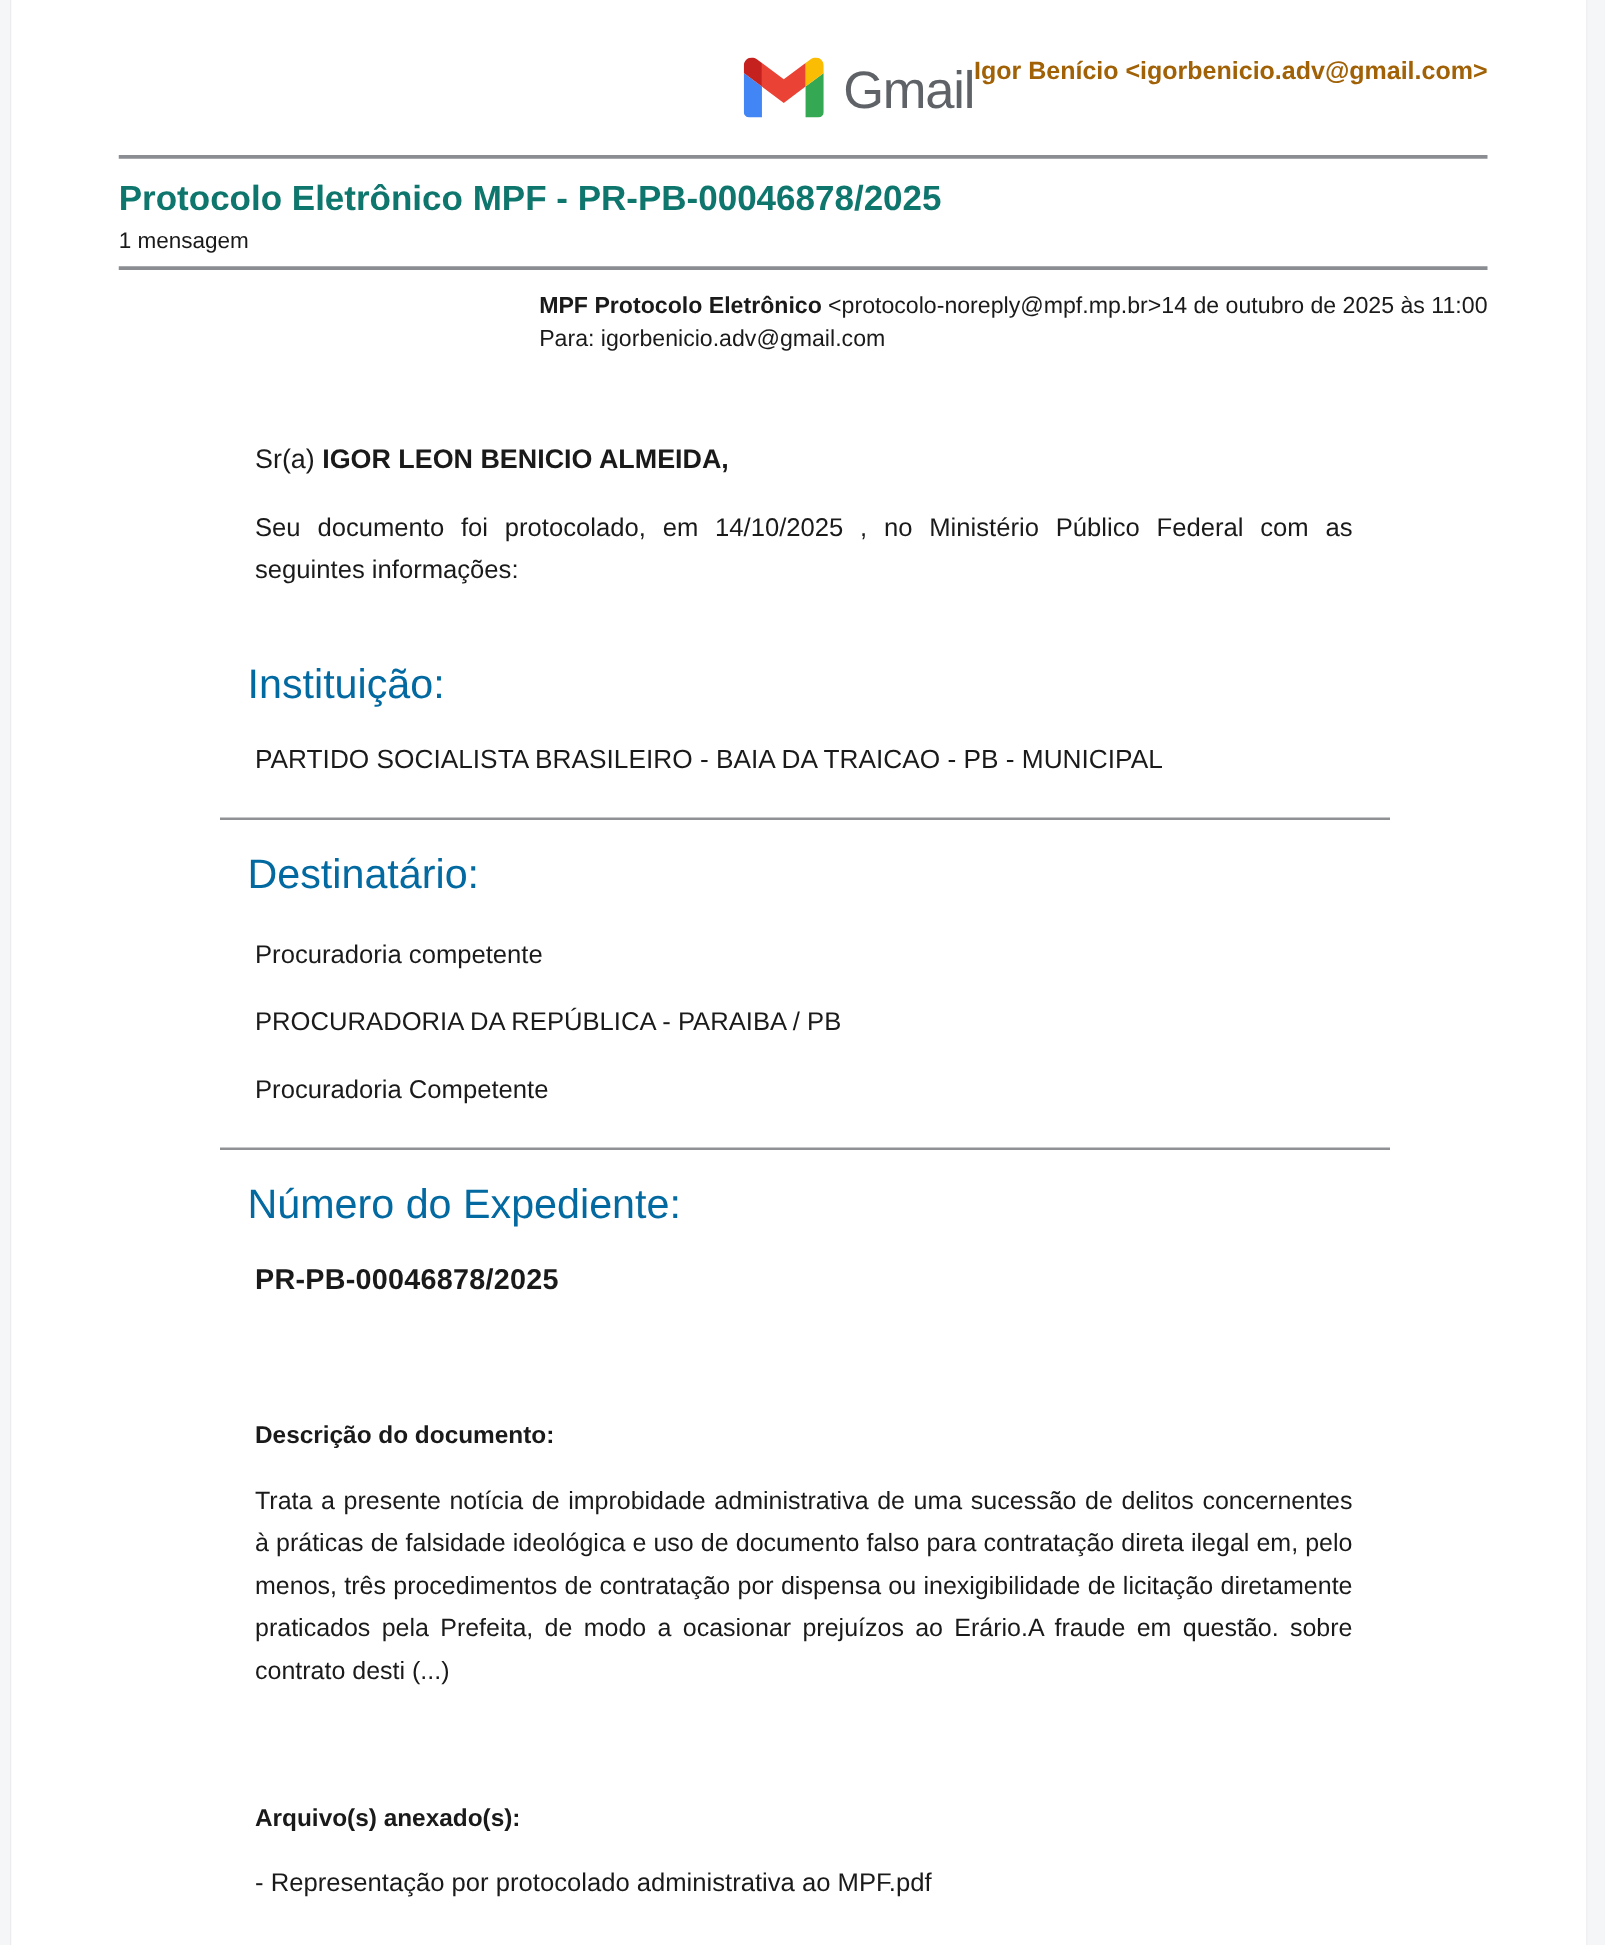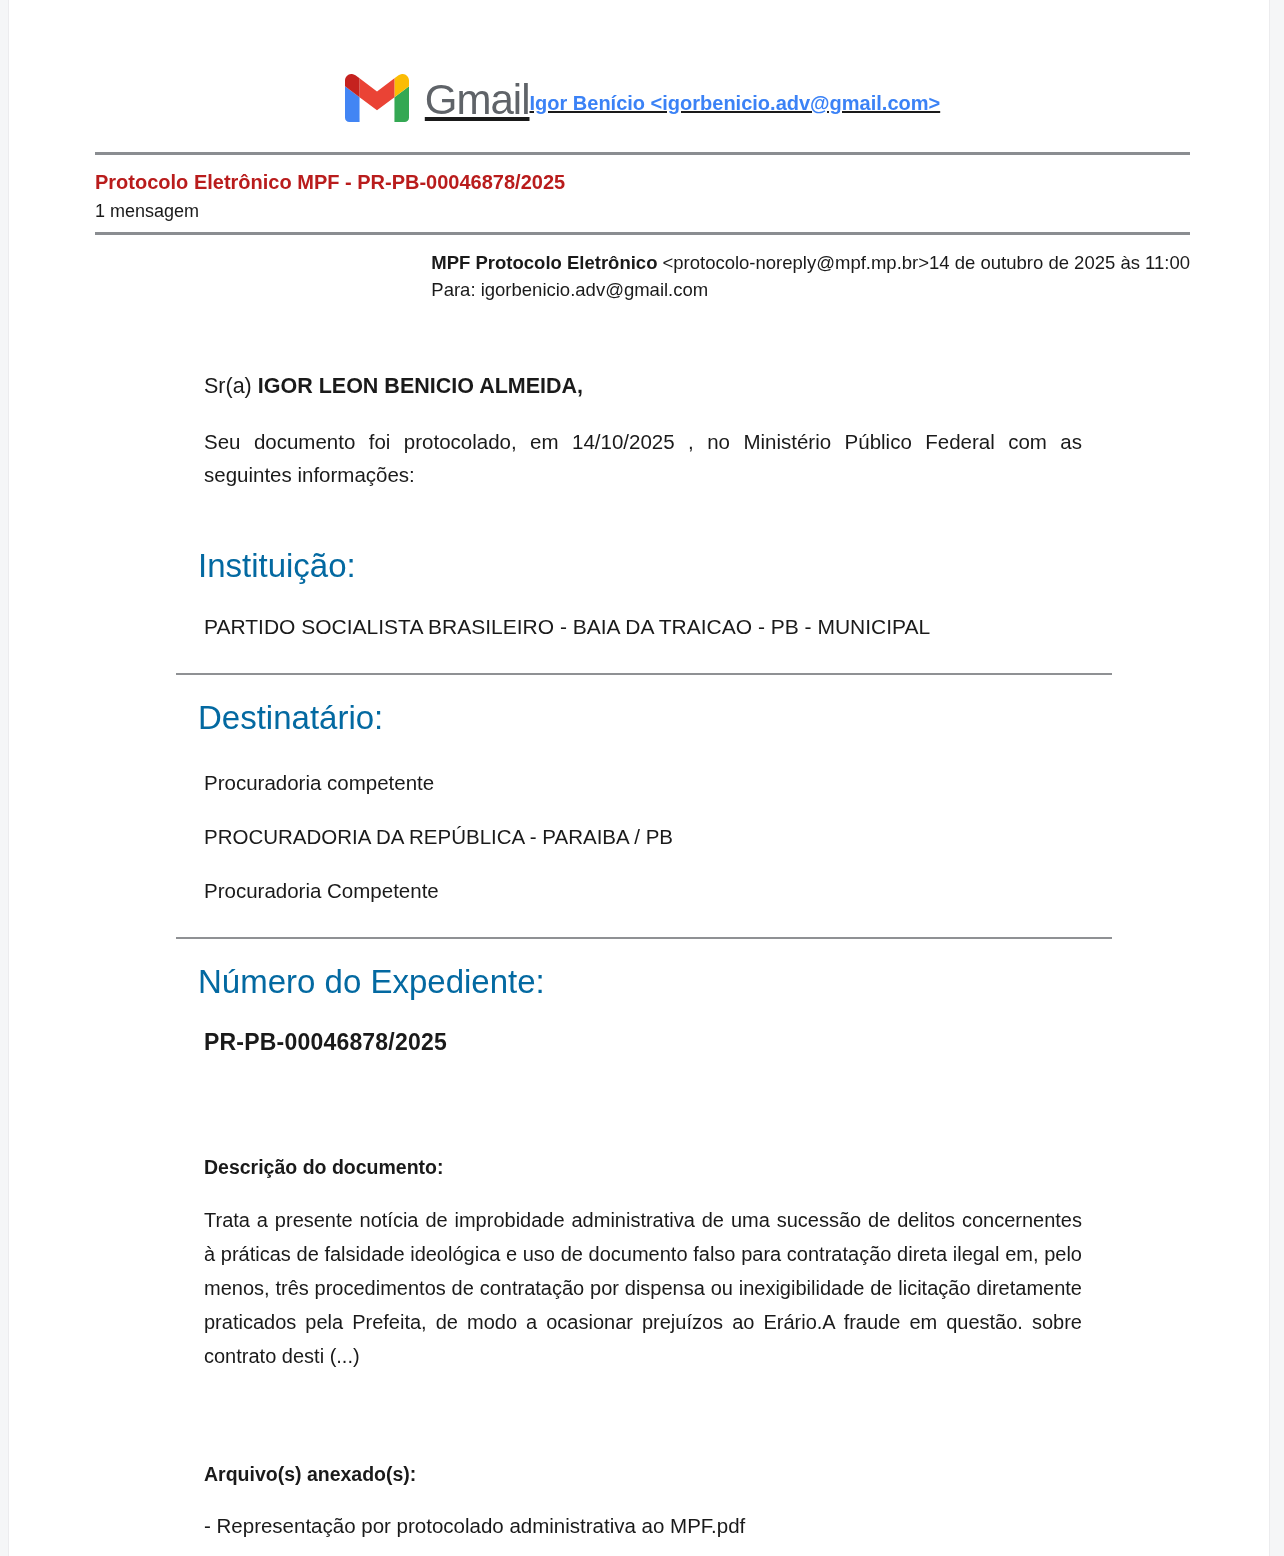--- a/index.html
+++ b/index.html
@@ -20,24 +20,23 @@
     min-height: 1556px;
     background: #ffffff;
     border-left: 1px solid #ececee;
     border-right: 1px solid #ececee;
     box-sizing: border-box;
     padding: 0 79px 40px 86px;
   }
   
   .gmail-header {
     display: flex;
-    justify-content: center;
+    justify-content: flex-end;
     align-items: flex-start;
-    padding-top: 74px;
-    text-decoration: underline;
+    padding-top: 46px;
   }
   .logo-wrap {
     display: flex;
     align-items: center;
     gap: 16px;
   }
   .logo-wrap svg {
     width: 64px;
     height: 48px;
     display: block;
@@ -45,43 +44,43 @@
   .wordmark {
     font-size: 42px;
     line-height: 1;
     color: #5f6368;
     letter-spacing: -1px;
     padding-top: 4px;
   }
   .account {
     font-size: 20px;
     font-weight: bold;
-    margin-top: 18px;
-    color: #3b82f6;
+    margin-top: 0;
+    color: #a16207;
   }
   
   hr.full {
     border: 0;
     border-top: 3px solid #8a8d91;
     margin: 30px 0 0 0;
   }
   hr.full.second {
     margin-top: 10px;
   }
   hr.section {
     border: 0;
     border-top: 2px solid #8f9194;
     margin: 34px -30px 0 -28px;
   }
   
   .subject {
-    font-size: 20px;
+    font-size: 28px;
     font-weight: bold;
     margin: 16px 0 0 0;
-    color: #b91c1c;
+    color: #0f766e;
   }
   .msgcount {
     font-size: 18px;
     margin: 7px 0 0 0;
   }
   
   .meta {
     display: flex;
     justify-content: flex-end;
     align-items: flex-start;

